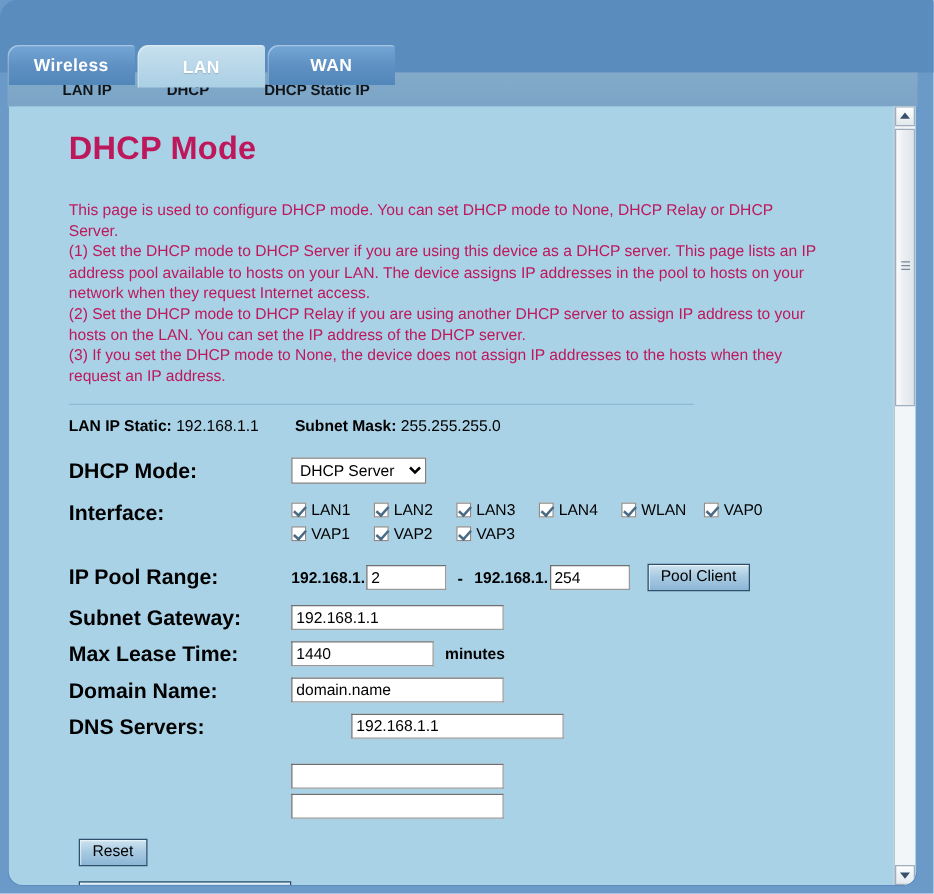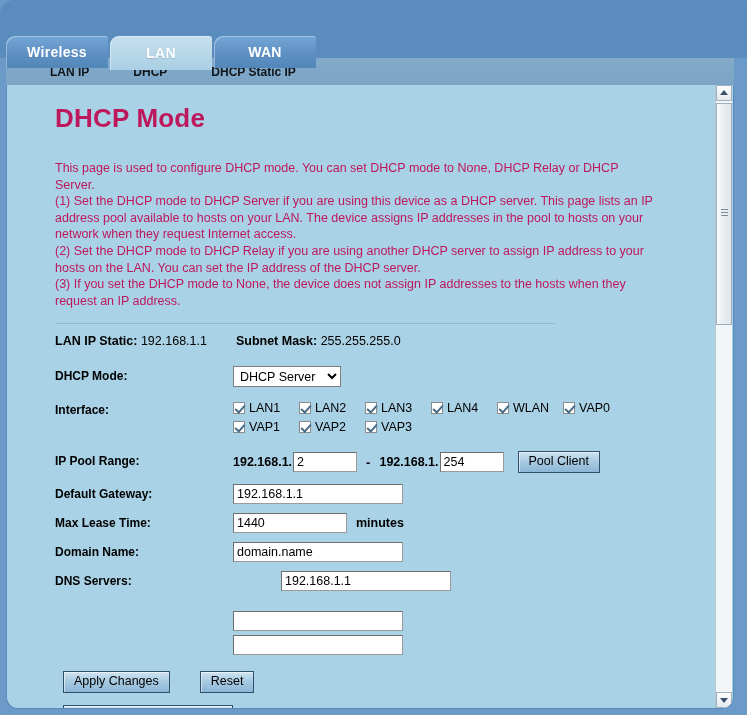--- a/index.html
+++ b/index.html
@@ -151,21 +151,21 @@
 
   
   .row {
     display: flex;
     align-items: flex-start;
     margin-bottom: 9px;
   }
   .row .label {
     width: 178px;
     flex: 0 0 178px;
-    font-size: 12px;
+    font-size: 17px;
     font-weight: bold;
     color: #000000;
     line-height: 15px;
     padding-top: 3px;
   }
   .row .field { display: flex; align-items: center; flex-wrap: wrap; }
 
   select.ctrl {
     font-family: "Liberation Sans", sans-serif;
     font-size: 12.5px;
@@ -434,21 +434,21 @@
           <span class="prefix">192.168.1.</span>
           <input class="txt pool" type="text" id="pool-start-input" value="2" style="">
           <span class="dash">-</span>
           <span class="prefix">192.168.1.</span>
           <input class="txt pool" type="text" id="pool-end-input" value="254" style="">
           <button class="btn" id="showclient-btn">Pool Client</button>
         </div>
       </div>
 
       <div class="row">
-        <div class="label">Default Gateway:</div>
+        <div class="label">Subnet Gateway:</div>
         <div class="field">
           <input class="txt wide" type="text" id="gateway-input" value="192.168.1.1" style="">
         </div>
       </div>
 
       <div class="row">
         <div class="label">Max Lease Time:</div>
         <div class="field">
           <input class="txt lease" type="text" id="lease-input" value="1440" style="">
           <span class="unit">minutes</span>
@@ -475,21 +475,20 @@
         </div>
       </div>
       <div class="row" style="margin-bottom:0;">
         <div class="label"></div>
         <div class="field">
           <input class="txt wide" type="text" id="dns3-input" value="" style="">
         </div>
       </div>
 
       <div id="btn-row">
-        <button class="btn">Apply Changes</button>
         <button class="btn">Reset</button>
       </div>
       <div id="btn-row2">
         <button class="btn">Set VendorClass IP Range</button>
       </div>
 
     </div>
 
     <div id="scrollbar">
       <div class="sb-btn" id="sb-up">

